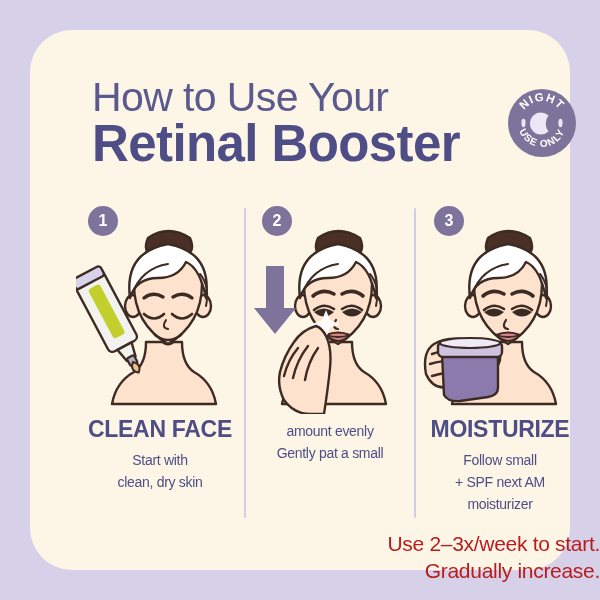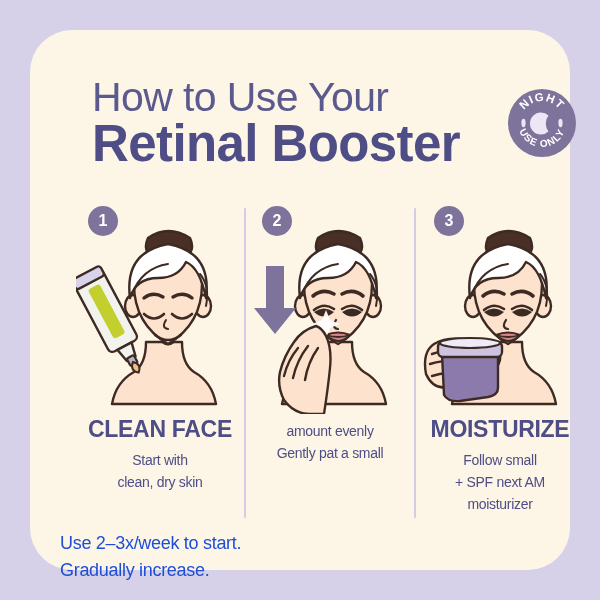--- a/index.html
+++ b/index.html
@@ -71,22 +71,22 @@
   }
   .cap-body{
     margin-top:6px;
     font-size:14px;line-height:22px;color:#4e4d86;
     font-weight:400;text-align:center;letter-spacing:-0.3px;
   }
 
   
   .footer{
     position:absolute;left:30px;top:500px;width:540px;
-    text-align:left;color:#1d4ed8;
-    font-size:18px;line-height:27px;letter-spacing:-0.3px;
+    text-align:right;color:#b91c1c;
+    font-size:21px;line-height:27px;letter-spacing:-0.3px;
   }
 </style>
 </head>
 <body>
 
 <div class="canvas">
   <div class="card">
 
     <div class="title-wrap">
       <div class="title-l1">How to Use Your</div>

